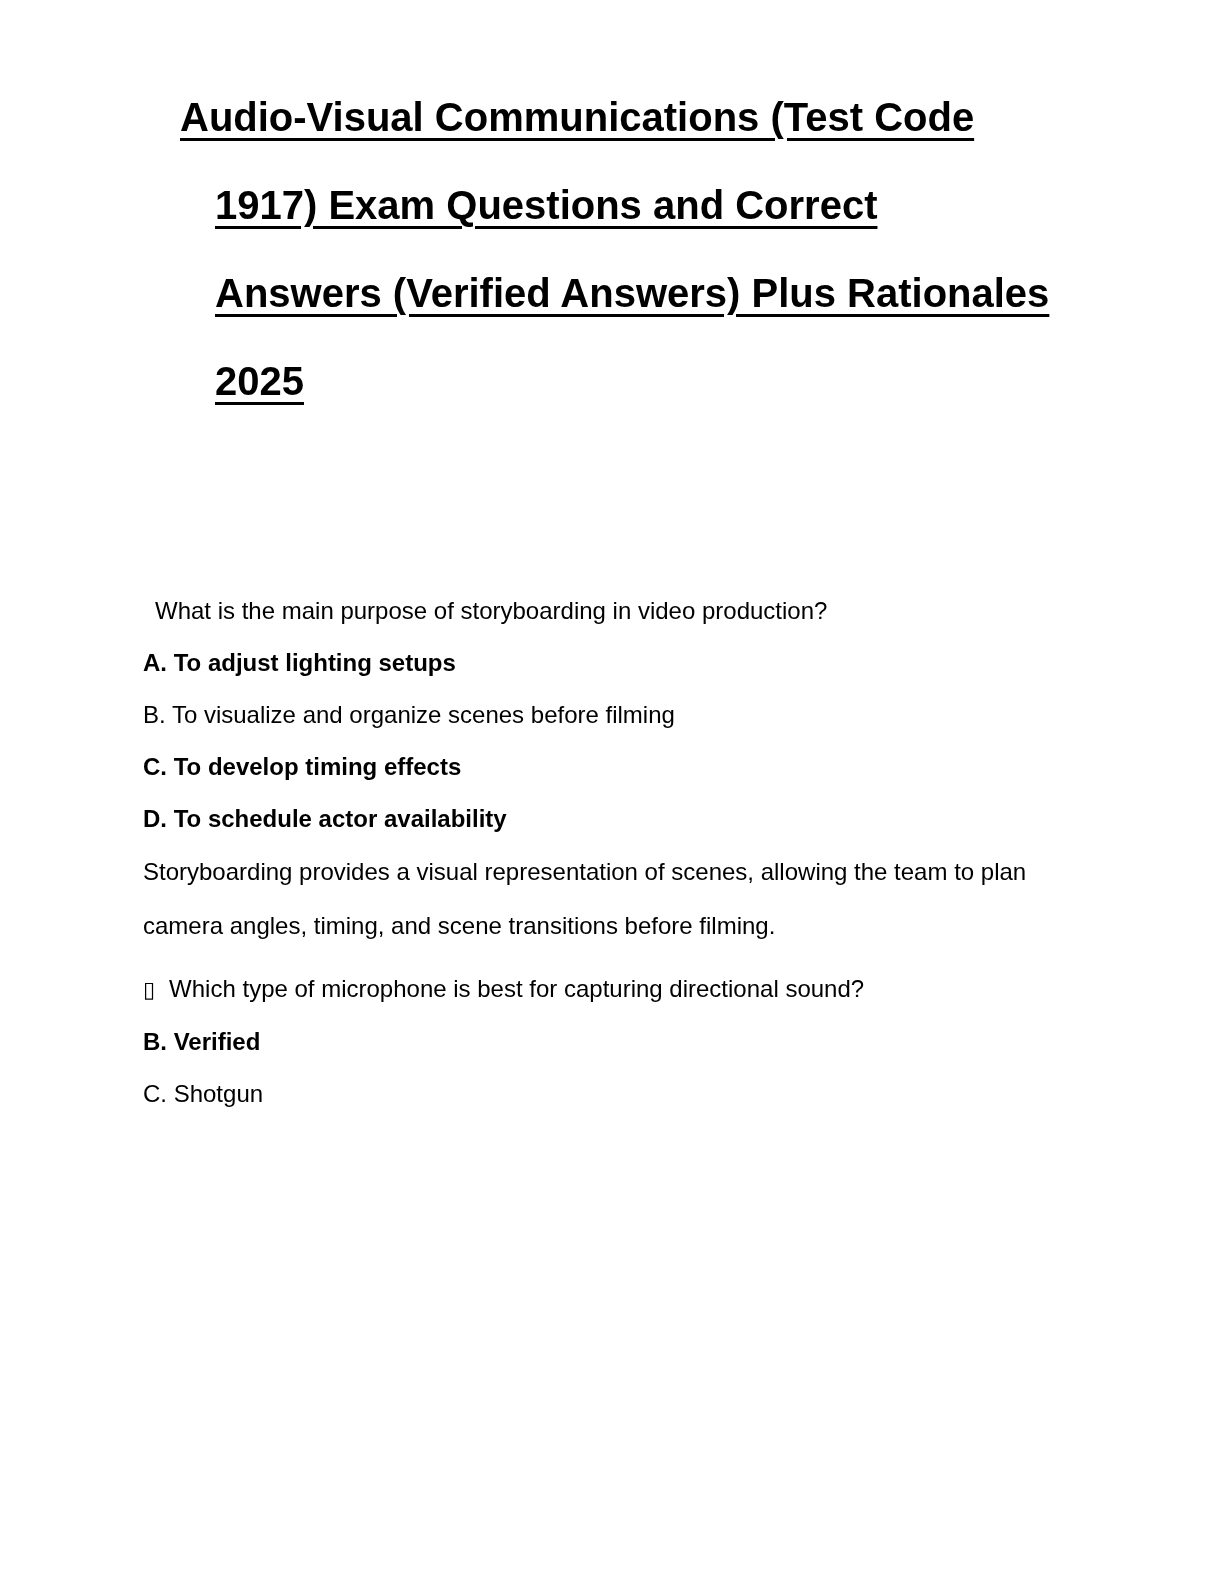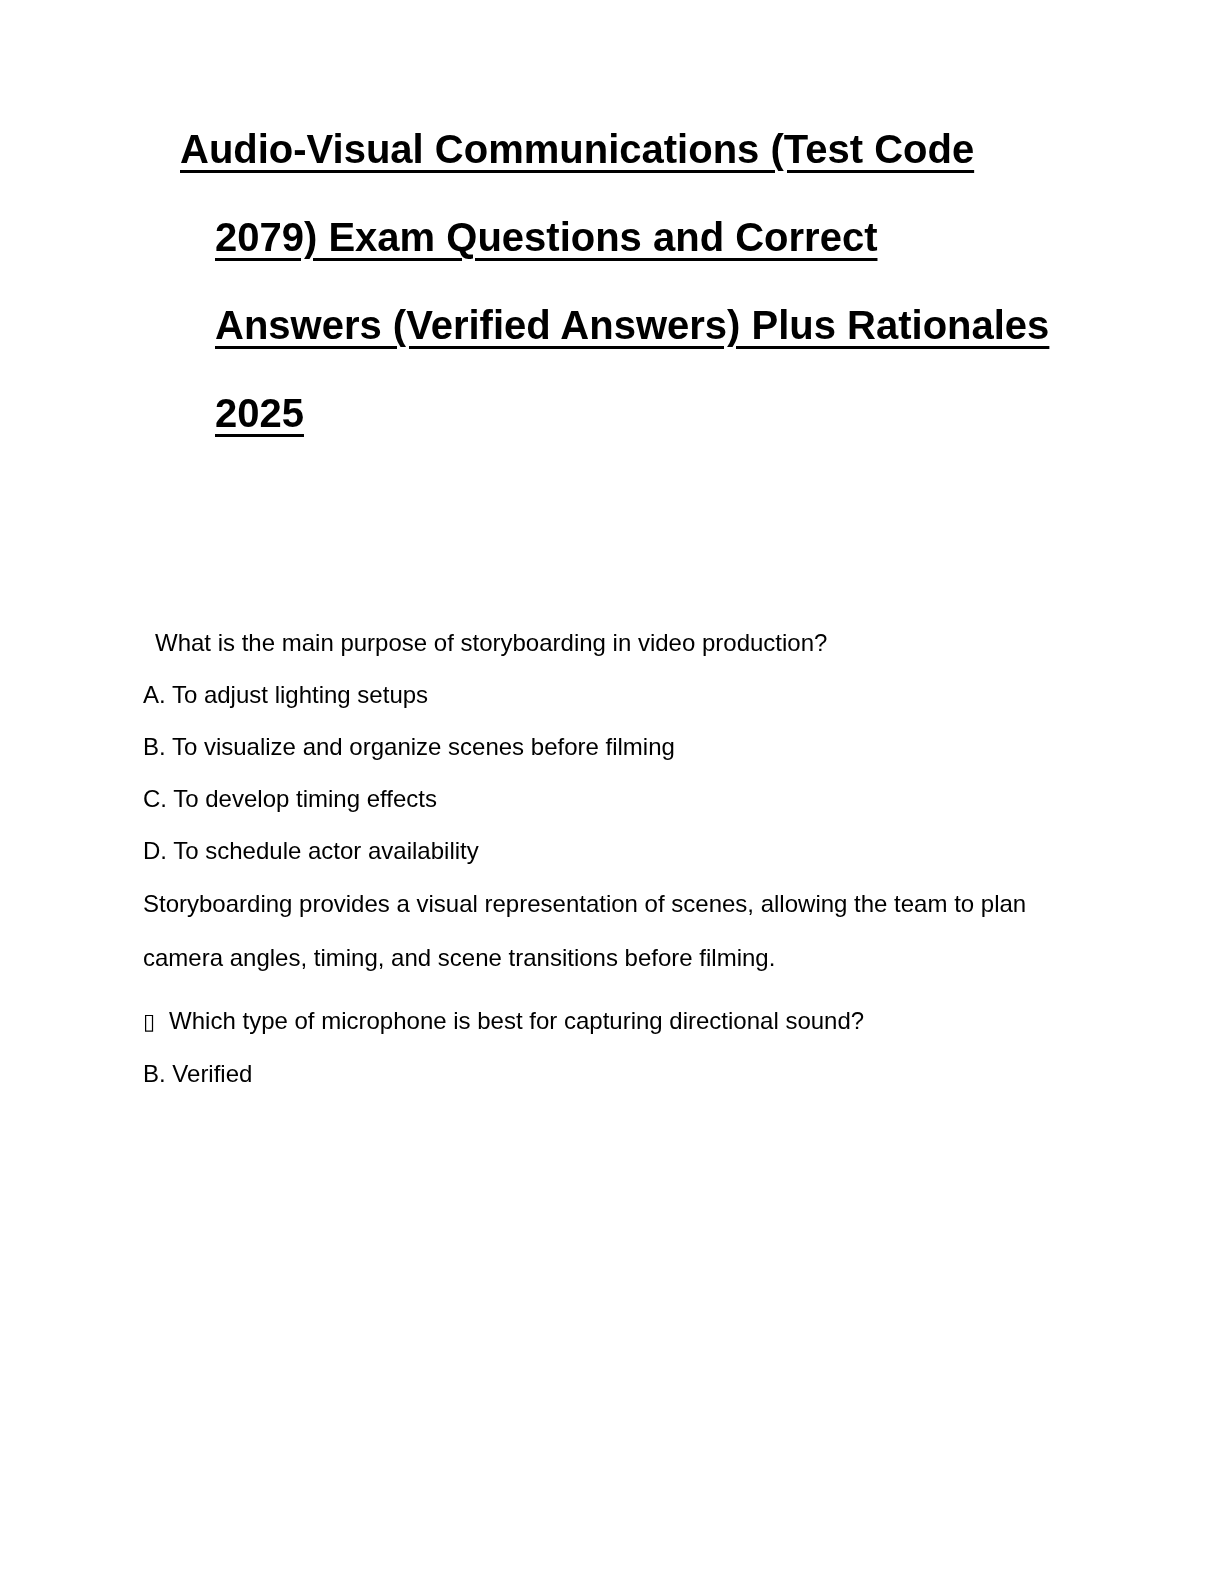--- a/index.html
+++ b/index.html
@@ -4,21 +4,21 @@
 <style>
   * { box-sizing: border-box; }
   html, body { margin: 0; padding: 0; background: #e8e8e8; }
   .page {
     width: 1224px;
     height: 1584px;
     margin: 0 auto;
     background: #ffffff;
     font-family: "Liberation Sans", sans-serif;
     color: #000000;
-    padding: 105px 150px 60px 143px;
+    padding: 73px 150px 60px 143px;
     overflow: hidden;
   }
   .title {
     margin-left: 72px;
   }
   .title .title-line {
     font-size: 40px;
     font-weight: bold;
     line-height: 88px;
     white-space: nowrap;
@@ -39,57 +39,58 @@
   .content p {
     margin: 0;
     line-height: 52px;
   }
   p.question-line {
     line-height: 52px;
   }
   p.q-indent {
     text-indent: 12px;
   }
-  p.option { font-weight: normal; }
+  p.option { font-weight: bold; }
   p.option.bold { font-weight: normal; }
   p.rationale {
     line-height: 54px;
     max-width: 905px;
   }
   .question-block-2 {
     margin-top: 10px;
   }
   .marker-glyph {
     font-size: 22px;
     margin-right: 14px;
   }
 </style>
 </head>
 <body>
 
 <div class="page">
 
   <div class="title">
     <div class="title-line"><span>Audio-Visual Communications (Test Code</span></div>
-    <div class="title-line"><span>2079) Exam Questions and Correct</span></div>
+    <div class="title-line"><span>1917) Exam Questions and Correct</span></div>
     <div class="title-line"><span>Answers (Verified Answers) Plus Rationales</span></div>
     <div class="title-line"><span>2025</span></div>
   </div>
 
   <div class="content">
 
     <section class="question-block-1">
       <p class="question-line q-indent"><span>What is the main purpose of storyboarding in video production?</span></p>
       <p class="option">A. To adjust lighting setups</p>
       <p class="option bold">B. To visualize and organize scenes before filming</p>
       <p class="option">C. To develop timing effects</p>
       <p class="option">D. To schedule actor availability</p>
       <p class="rationale">Storyboarding provides a visual representation of scenes, allowing the team to plan camera angles, timing, and scene transitions before filming.</p>
     </section>
 
     <section class="question-block-2">
       <p class="question-line"><span class="marker-glyph">▯</span><span>Which type of microphone is best for capturing directional sound?</span></p>
       <p class="option">B. Verified</p>
+      <p class="option bold">C. Shotgun</p>
     </section>
 
   </div>
 
 </div>
 
 </body></html>

